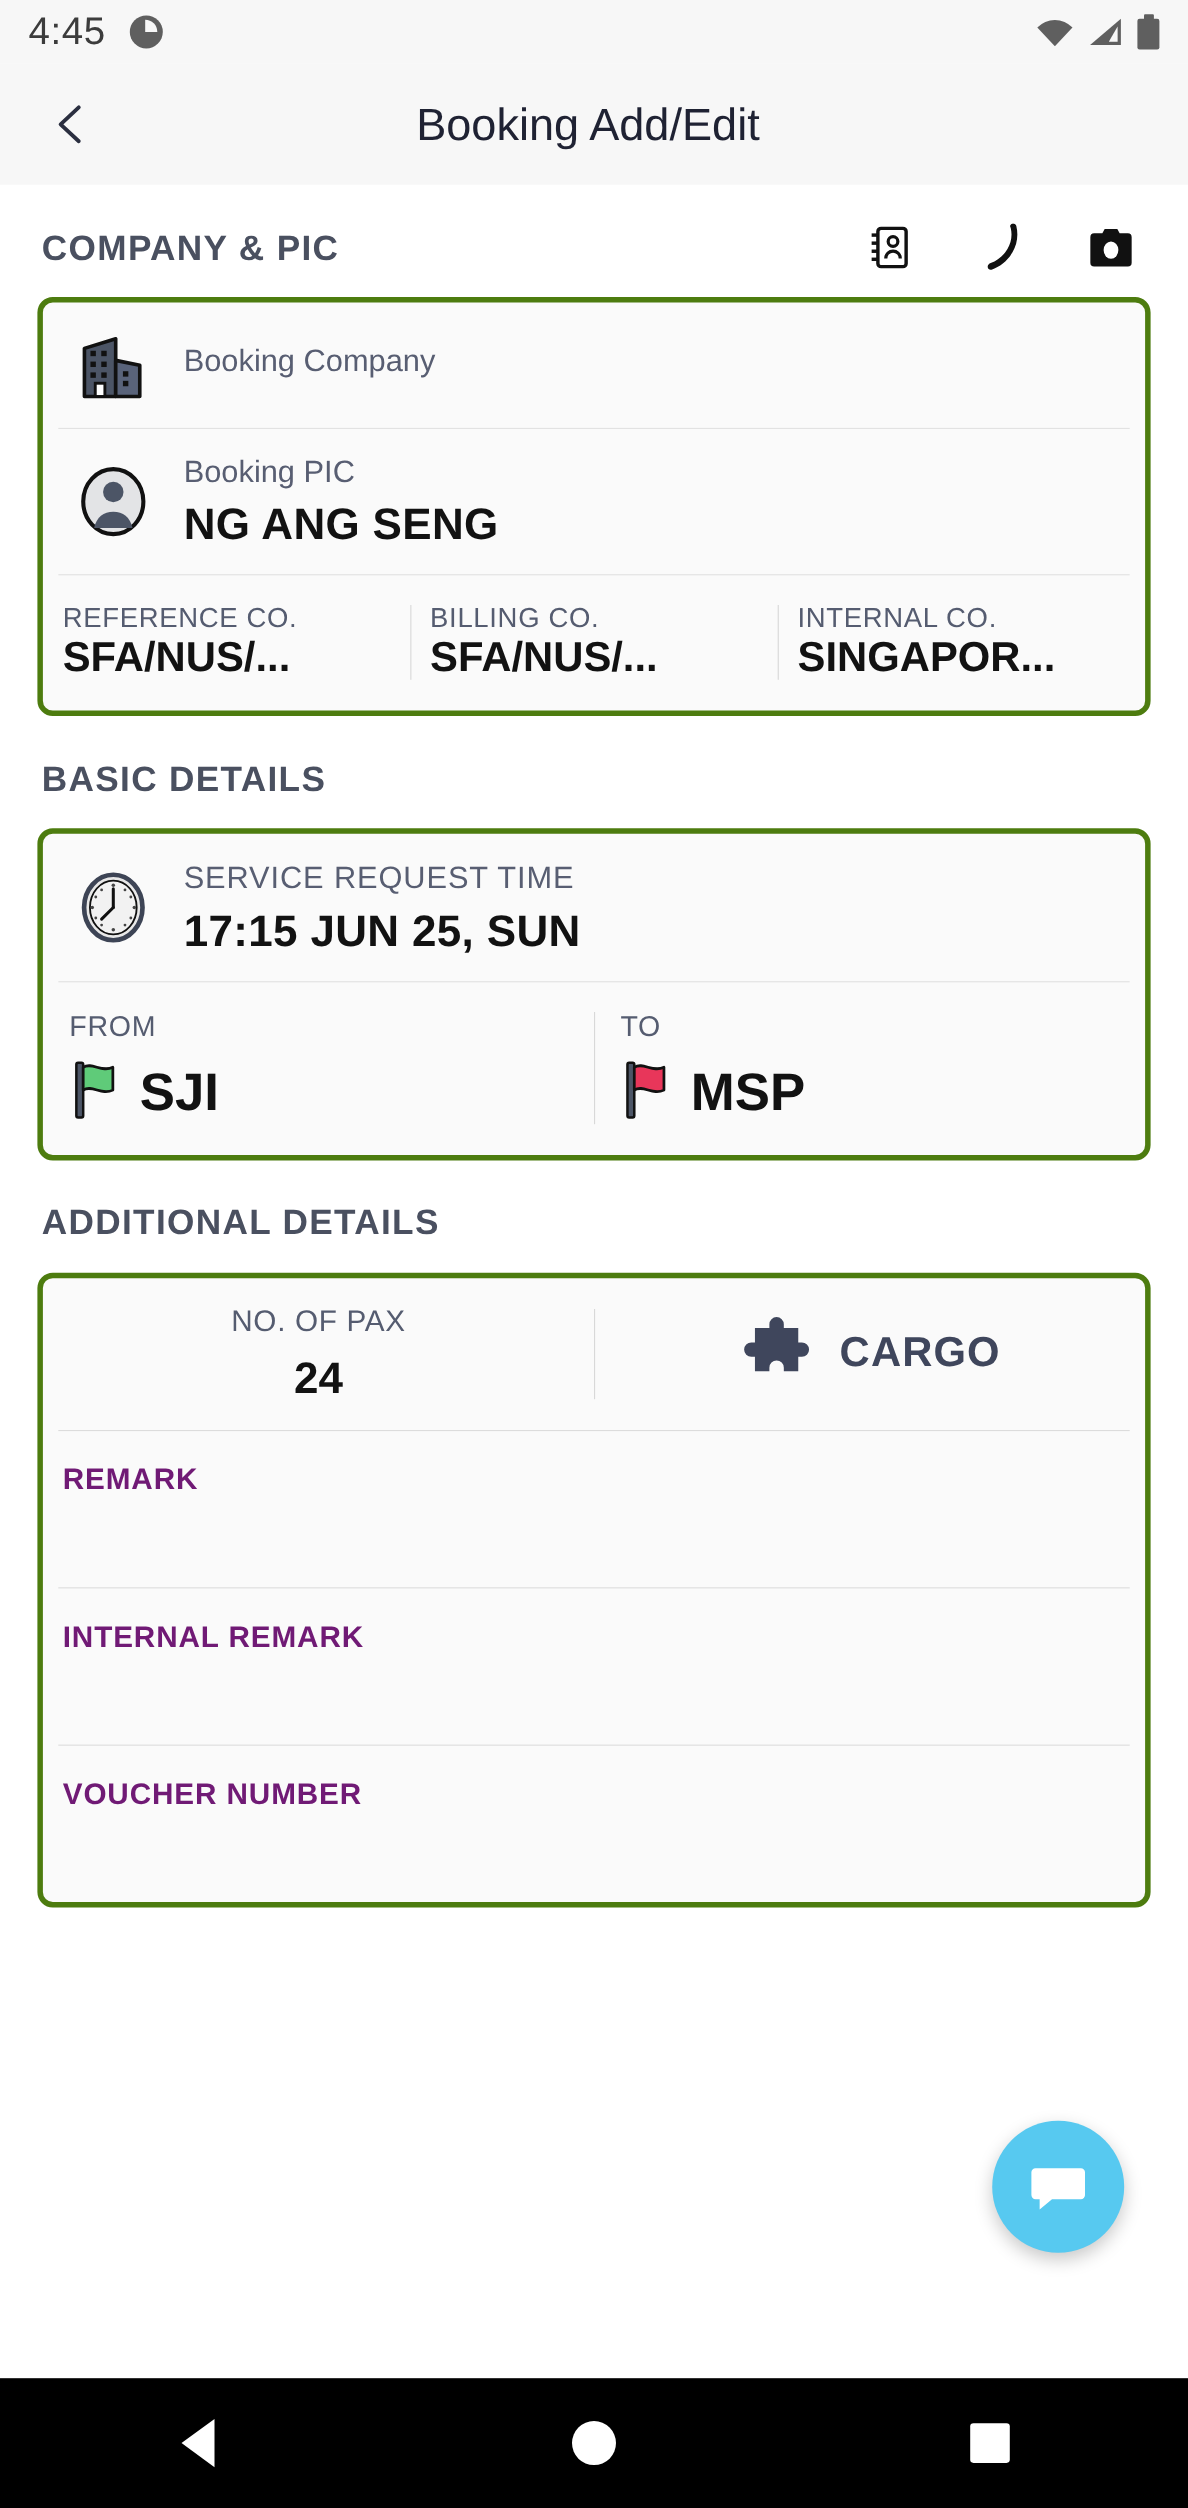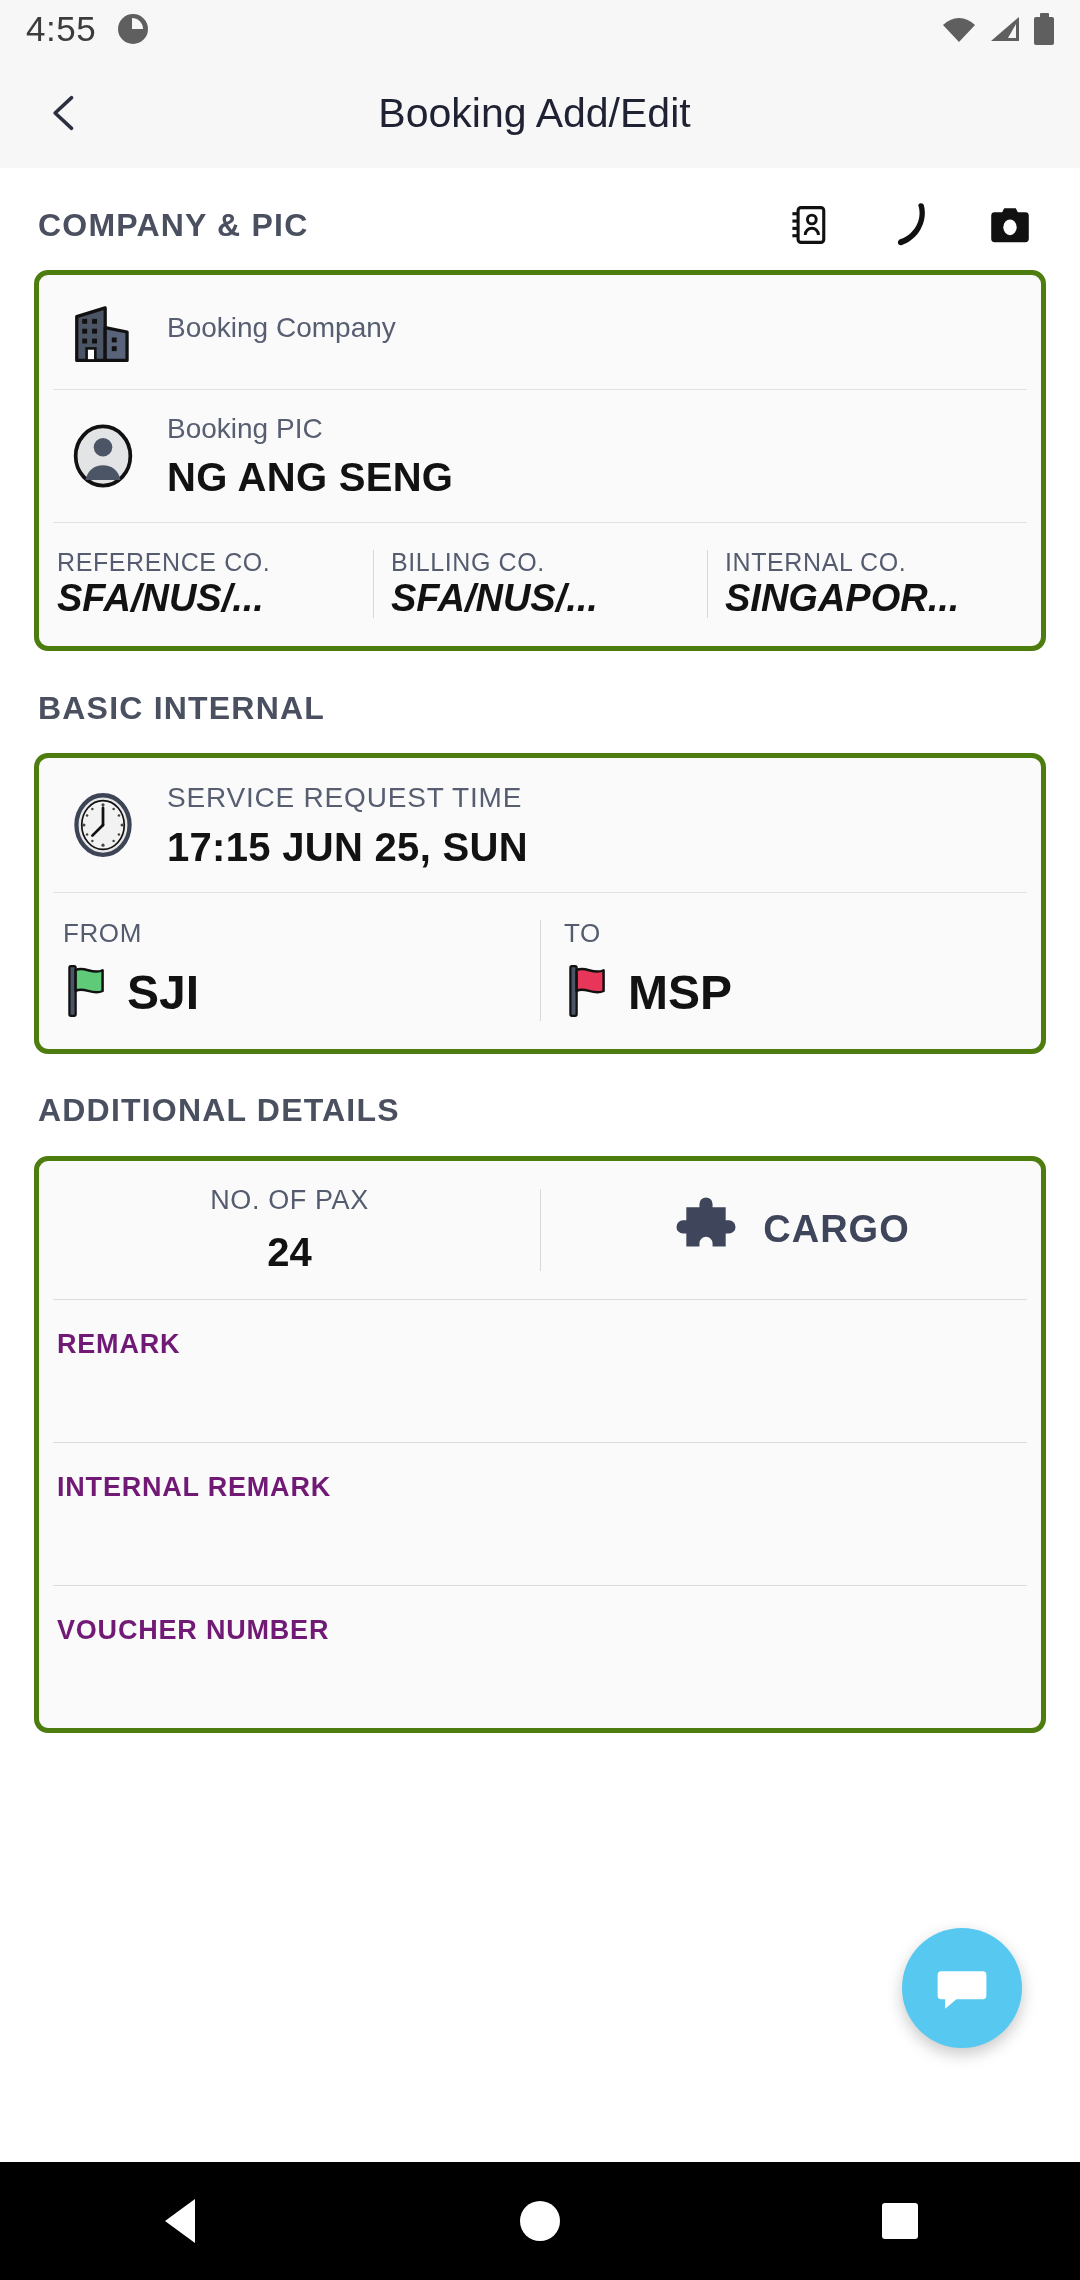--- a/index.html
+++ b/index.html
@@ -124,21 +124,21 @@
   .col + .col::before {
     content:""; position:absolute; left:0; top:2px; bottom:2px;
     width:1px; background:#d8d8d8;
   }
   .col-label {
     font-size:25px; color:#555c70; letter-spacing:0.6px;
     white-space:nowrap; 
   }
   .col-value {
     font-size:38px; font-weight:bold; color:#121212;
-    white-space:nowrap; overflow:hidden; text-overflow:ellipsis;font-style:italic;
+    white-space:nowrap; overflow:hidden; text-overflow:ellipsis;
   }
 
   .cols-2 .col { padding:0 24px; }
   .cols-2 .col-label { font-size:26px; margin-bottom:14px; }
   .flag-row { display:flex; align-items:center; gap:18px; }
   .flag-value { font-size:48px; font-weight:bold; color:#121212; }
 
   
   .pax-cargo { display:flex; position:relative; padding:24px 0 24px 0; }
   .pax-col { flex:1; position:relative; text-align:center; }
@@ -183,21 +183,21 @@
   .nav-back { width:0; height:0; border-top:22px solid transparent; border-bottom:22px solid transparent; border-right:30px solid #ffffff; }
   .nav-home { width:40px; height:40px; border-radius:50%; background:#ffffff; }
   .nav-recent { width:36px; height:36px; background:#ffffff; border-radius:3px; }
 </style>
 </head>
 <body>
 
 <div class="phone">
 
   <div class="status-bar">
-    <span class="status-time">4:55</span>
+    <span class="status-time">4:45</span>
     <span class="status-left-icons">
       <span class="clock-badge"></span>
     </span>
     <span class="status-right">
       <span class="ico-wifi">
         <svg viewBox="0 0 34 26" width="34" height="26">
             <path d="M17 26 L1 9 A22 22 0 0 1 33 9 Z" fill="#5f5f5f"></path>
           </svg>
       </span>
       <span class="ico-signal">
@@ -299,21 +299,21 @@
           <div class="col-value">SFA/NUS/...</div>
         </div>
         <div class="col">
           <div class="col-label">INTERNAL CO.</div>
           <div class="col-value">SINGAPOR...</div>
         </div>
       </div>
     </div>
 
     <div class="section-head">
-      <div class="section-title">BASIC INTERNAL</div>
+      <div class="section-title">BASIC DETAILS</div>
     </div>
 
     <div class="card">
       <div class="row">
         <div class="row-icon">
           <svg viewBox="0 0 64 64" width="68" height="68">
             <ellipse cx="32" cy="32" rx="25" ry="28" fill="#e8e8e8" stroke="#3d4455" stroke-width="4"></ellipse>
             <ellipse cx="32" cy="32" rx="20" ry="23" fill="#f2f2f2" stroke="#111" stroke-width="1.6"></ellipse>
             <circle cx="32" cy="13" r="1.5" fill="#444"></circle>
               <circle cx="32" cy="51" r="1.5" fill="#444"></circle>

